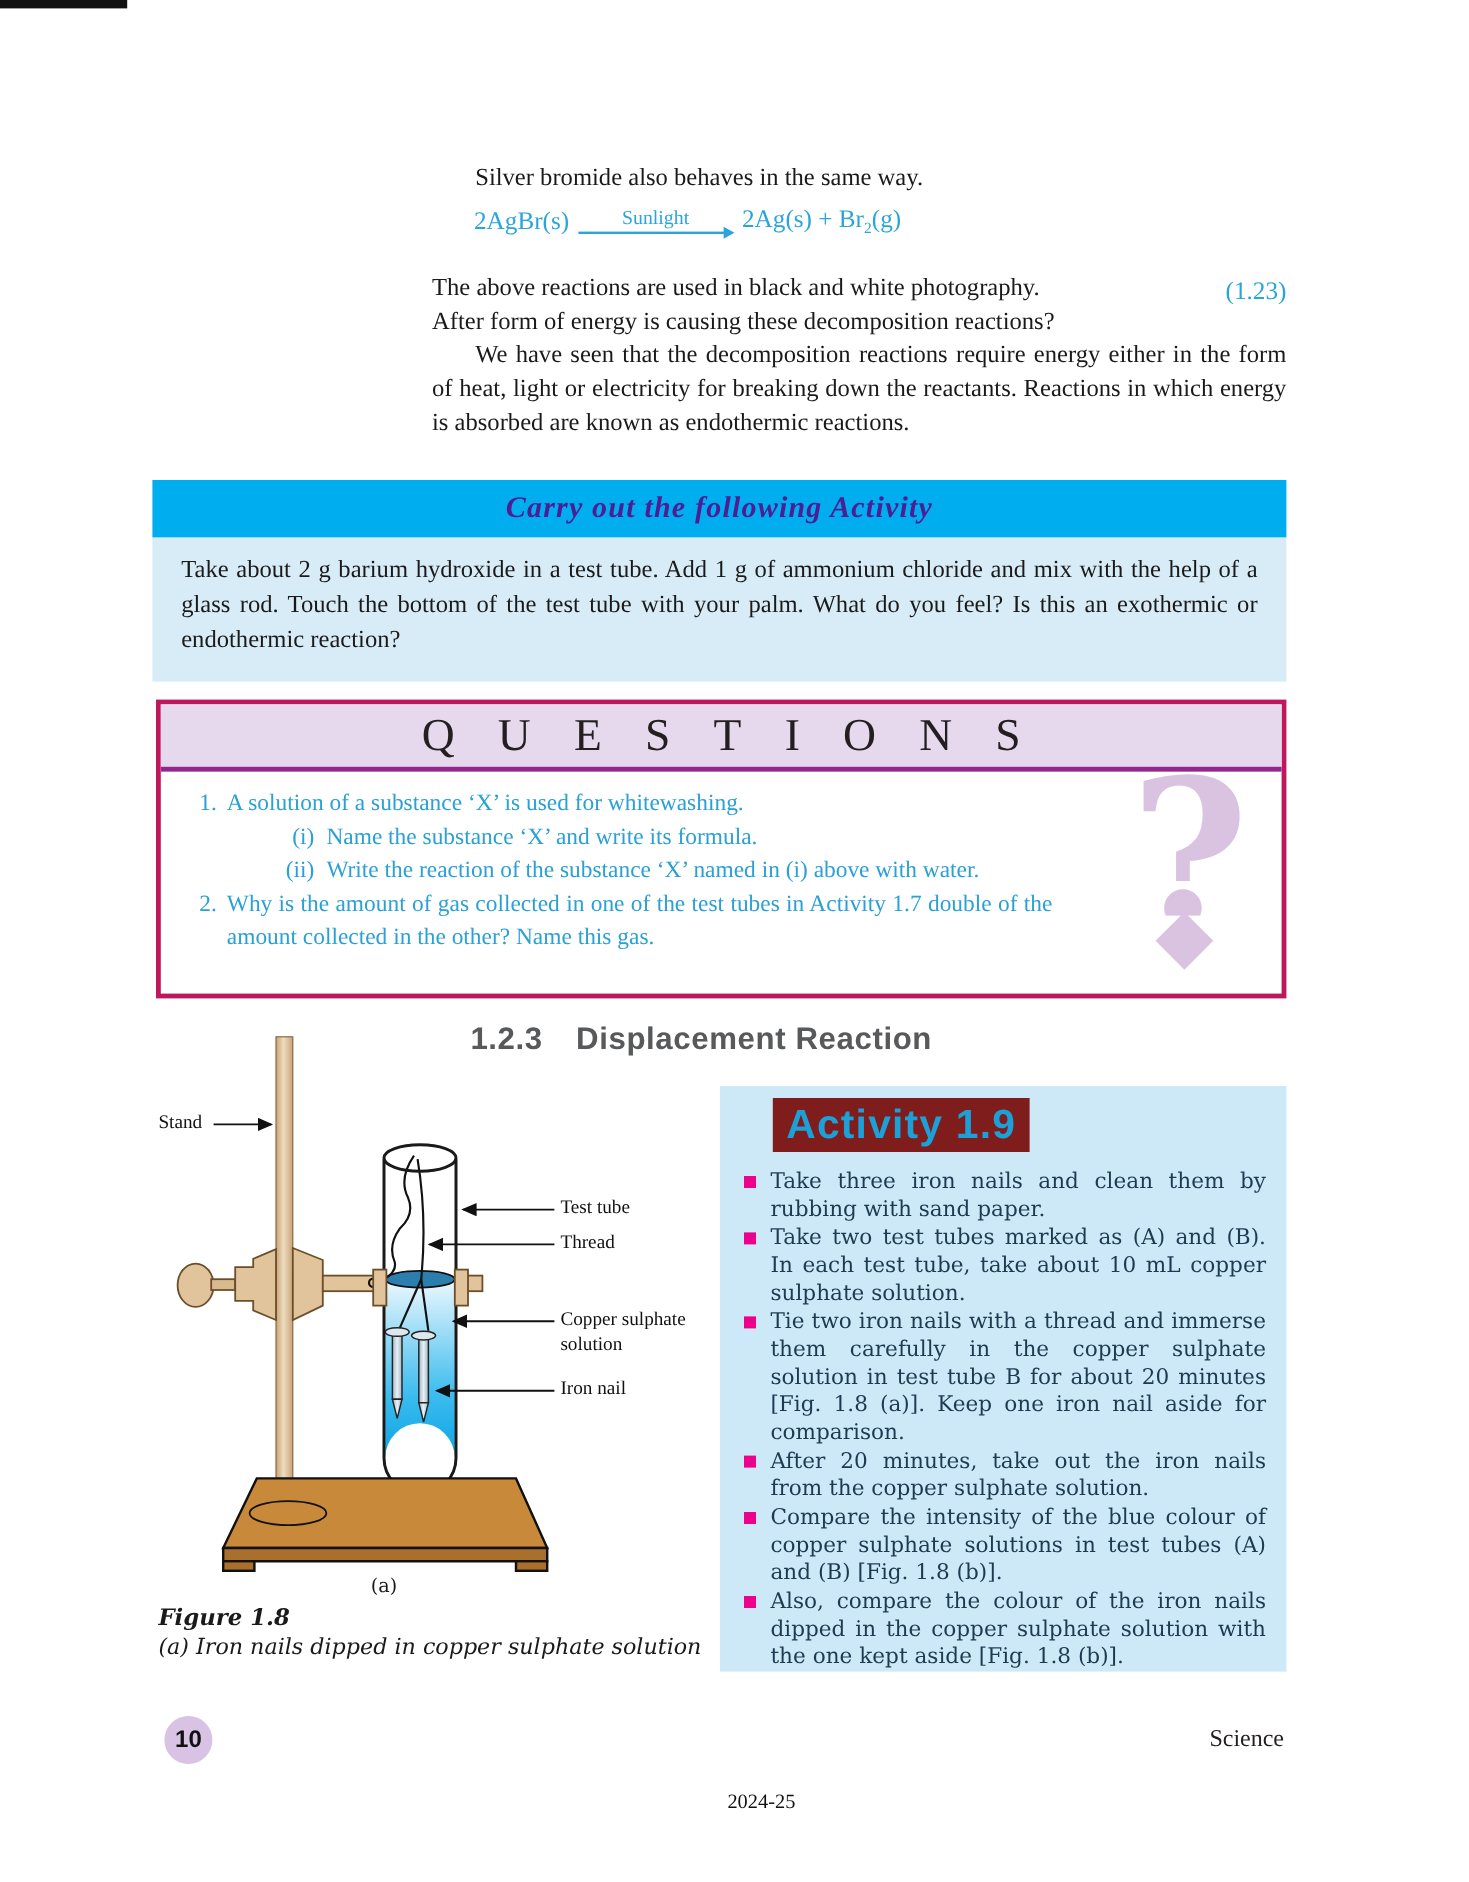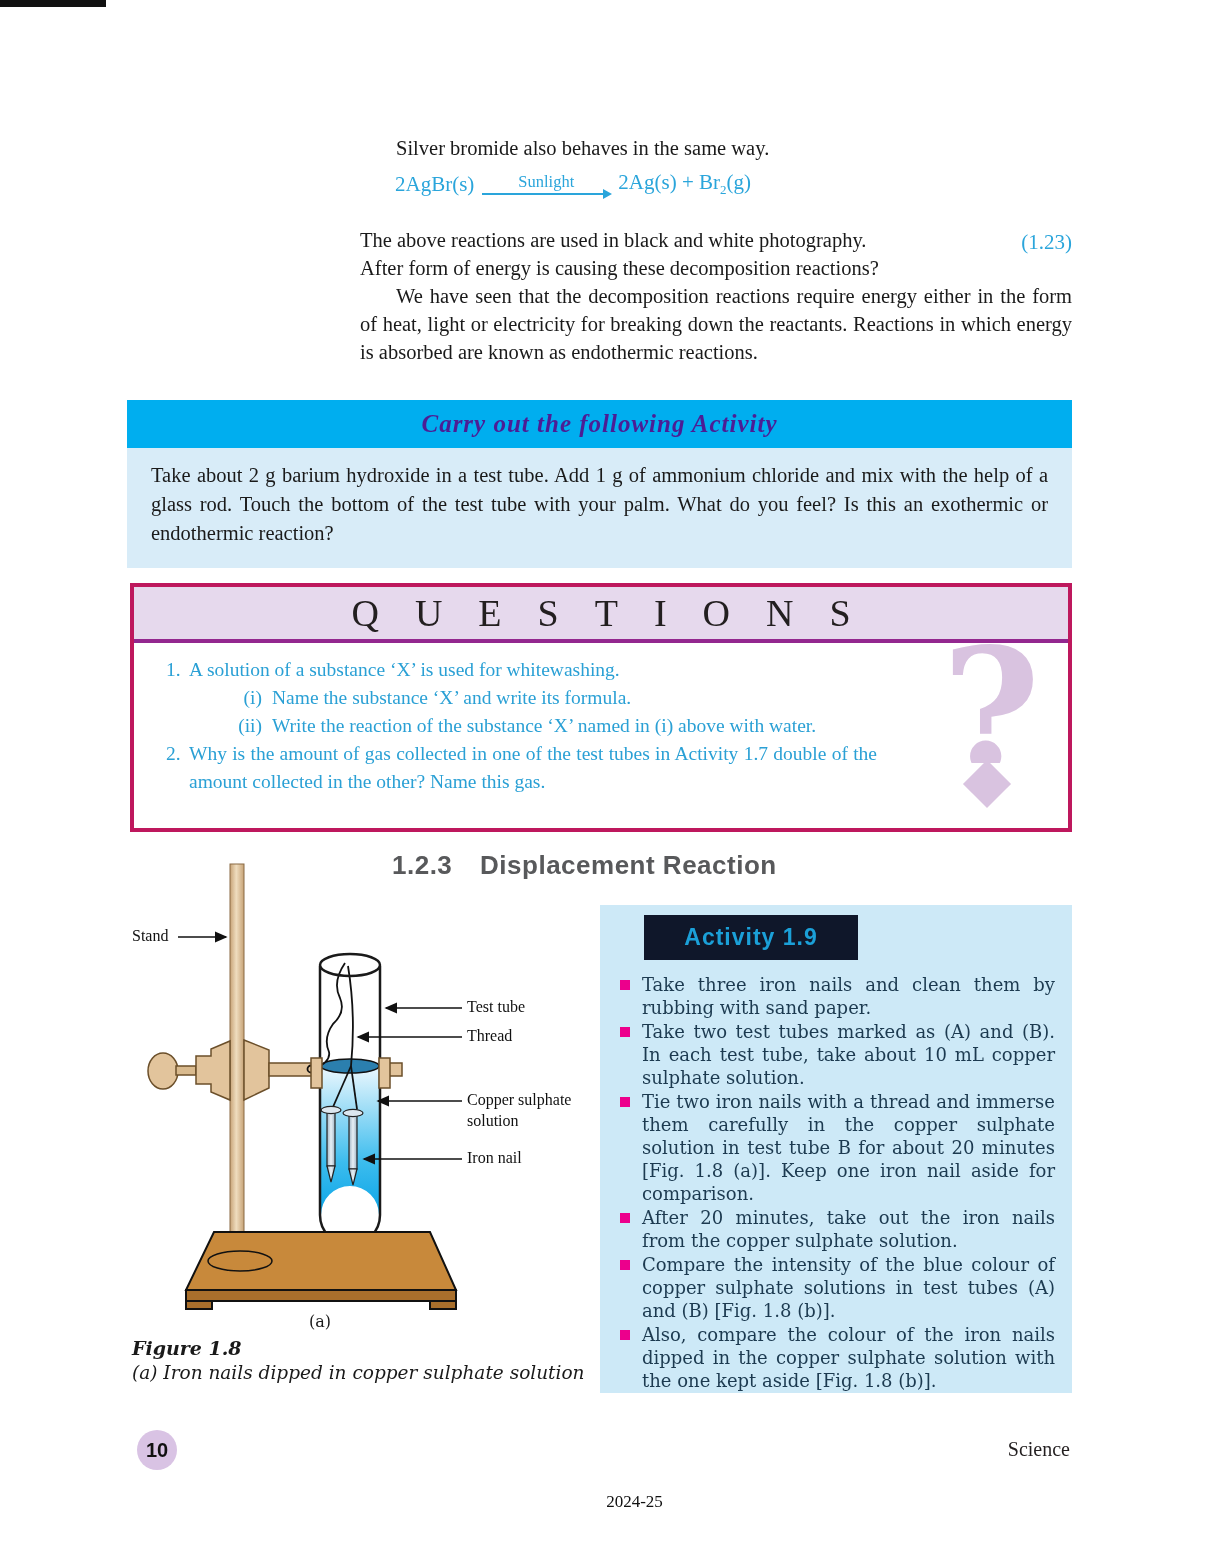--- a/index.html
+++ b/index.html
@@ -64,23 +64,23 @@
   .fig-label { position:absolute; font-family:Liberation Serif, serif; font-size:16px; color:#111; }
   .fig-sub { position:absolute; left:160px; top:452px; width:60px; text-align:center;
              font-family:"DejaVu Serif", serif; font-size:16px; }
   .fig-title { position:absolute; left:2px; top:477px; font-family:"DejaVu Serif", serif;
                font-weight:bold; font-style:italic; font-size:19px; }
   .fig-caption { position:absolute; left:2px; top:502px; font-family:"DejaVu Serif", serif;
                  font-style:italic; font-size:18.5px; }
 
   
   .activity19 { position:absolute; left:600px; top:905px; width:472px; height:488px; background:#CDE9F7; }
-  .a19-title { margin:10px 0 0 44px; width:214px; height:45px; background:#0f172a;
+  .a19-title { margin:10px 0 0 44px; width:214px; height:45px; background:#7f1d1d;
                display:flex; align-items:center; justify-content:center;
-               font-family:"Liberation Sans", sans-serif; font-weight:bold; font-size:23px;
+               font-family:"Liberation Sans", sans-serif; font-weight:bold; font-size:34px;
                color:#1BA0D8; letter-spacing:1px; }
   .a19-list { list-style:none; margin:13px 17px 0 18px; }
   .a19-list li { display:flex; margin-bottom:1px; }
   .a19-sq { flex:none; width:10px; height:10px; background:#EC008C; margin:7px 12px 0 2px; }
   .a19-text { flex:1; text-align:justify; font-family:"DejaVu Serif", serif; font-size:18px;
               line-height:23px; color:#1C3A50; }
 
   
   .page-badge { position:absolute; left:137px; top:1430px; width:40px; height:40px; border-radius:50%;
                 background:#D9C3E4; display:flex; align-items:center; justify-content:center;

